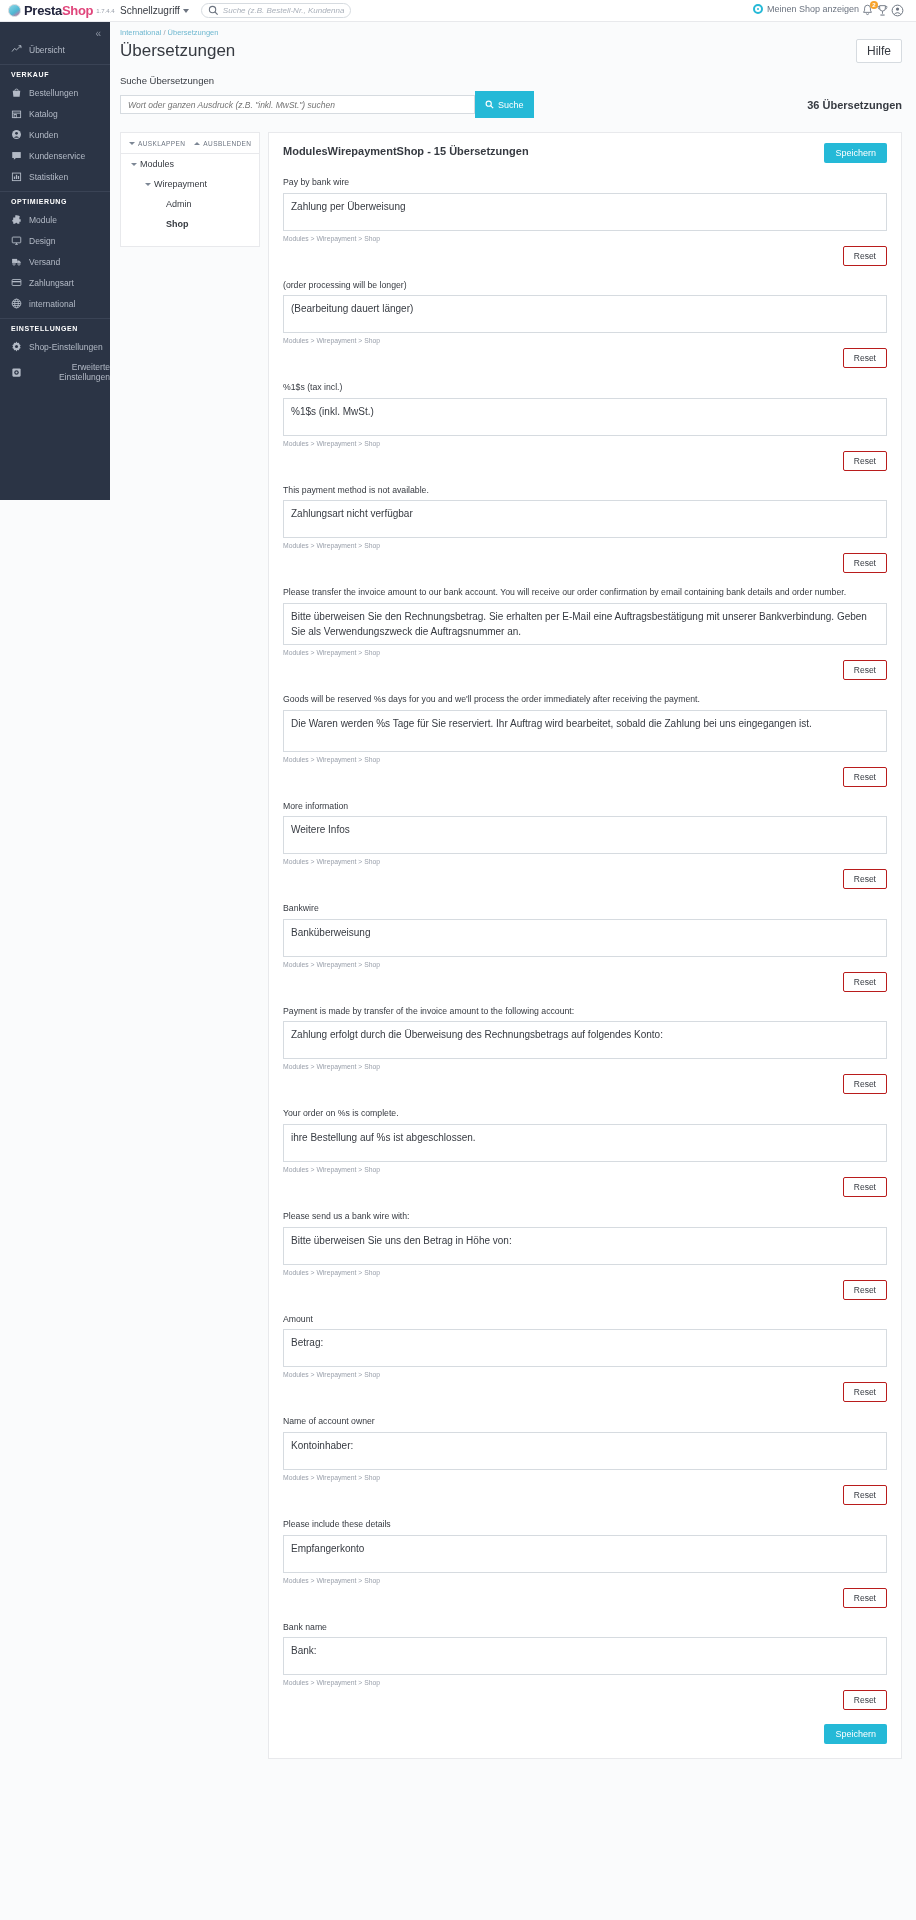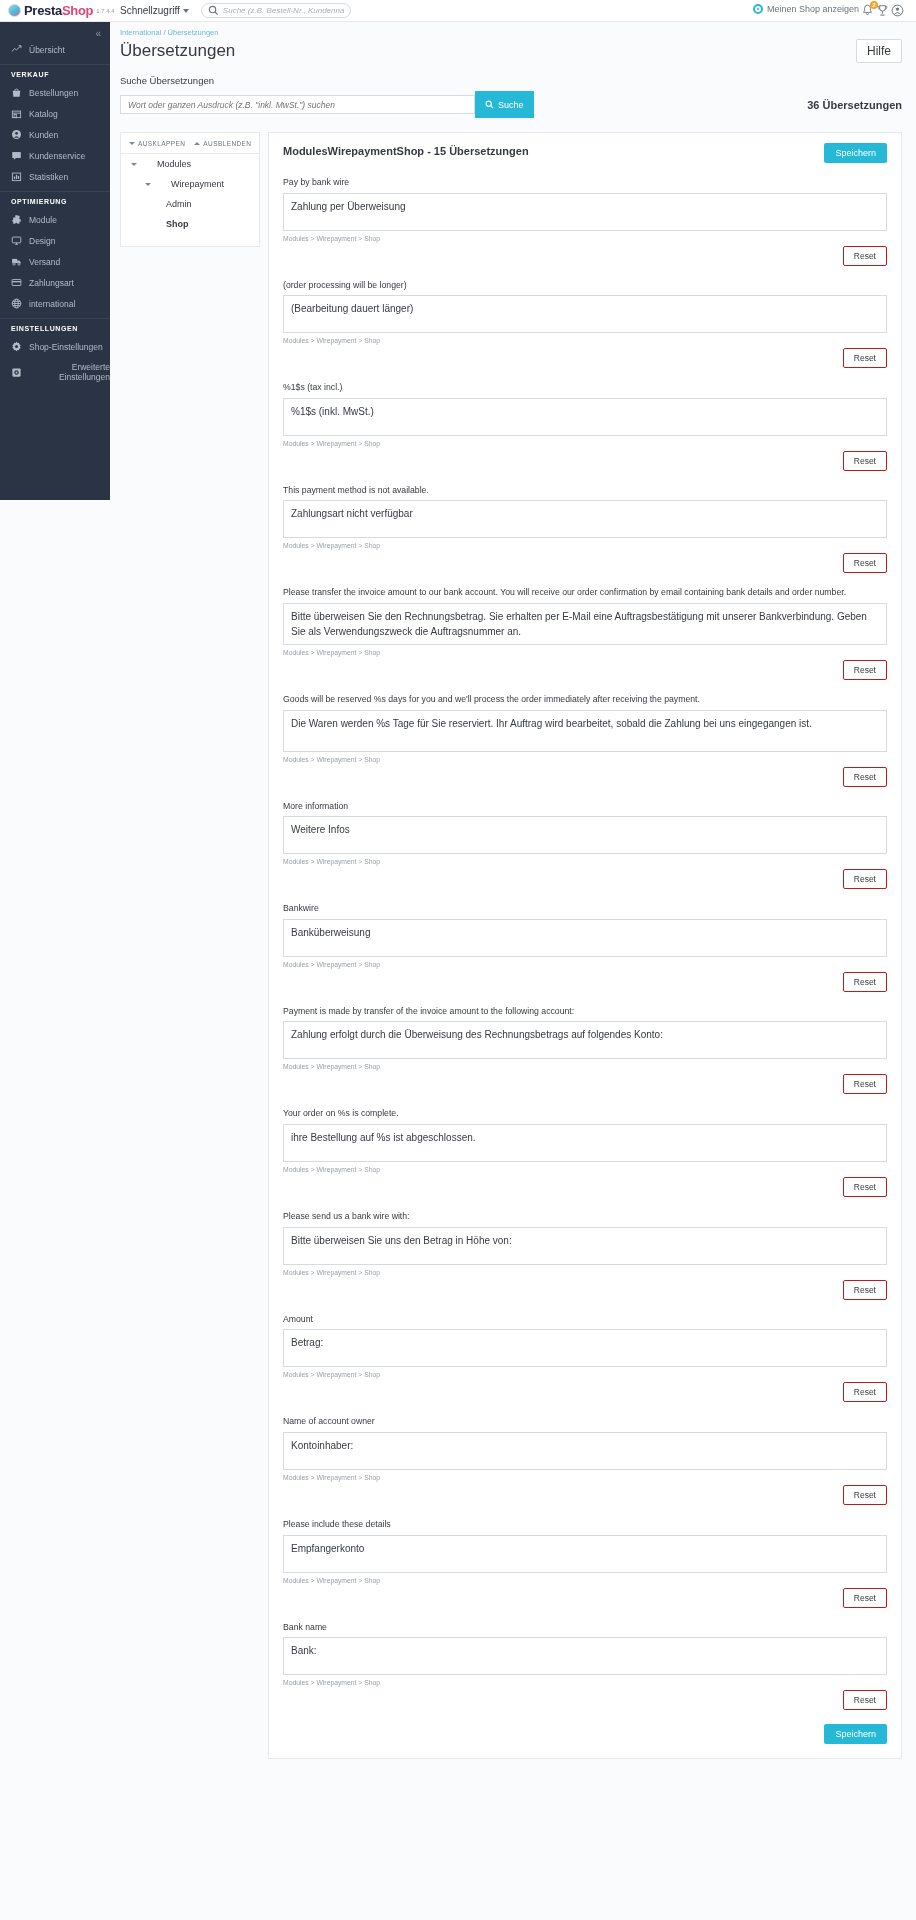--- a/index.html
+++ b/index.html
@@ -100,21 +100,21 @@
     padding:0 0 12px 0;
   }
   .tree-tools{
     display:flex; gap:9px; padding:7px 8px 6px 8px; border-bottom:1px solid #e8e9ec;
     font-size:6.5px; color:#6c7480; letter-spacing:.4px;
   }
   .tree-tool{ display:flex; align-items:center; gap:3px; cursor:pointer; }
   .chev{ display:inline-block; width:0;height:0; border-left:3px solid transparent;
          border-right:3px solid transparent; border-top:3.5px solid #7d8795; }
   .chev.up{ border-top:none; border-bottom:3.5px solid #7d8795; }
-  .tnode{ display:flex; align-items:center; gap:20px; font-size:9px; color:#363a41; padding:5px 0; cursor:pointer; }
+  .tnode{ display:flex; align-items:center; gap:3px; font-size:9px; color:#363a41; padding:5px 0; cursor:pointer; }
   .tnode.l1{ padding-left:10px; }
   .tnode.l2{ padding-left:24px; }
   .tnode.l3{ padding-left:45px; }
   .tnode.sel{ font-weight:bold; }
 
   
   .card{
     flex:1; background:#fff; border:1px solid #e8e9ec; margin-left:8px;
     padding:10px 14px 14px 14px;
   }

